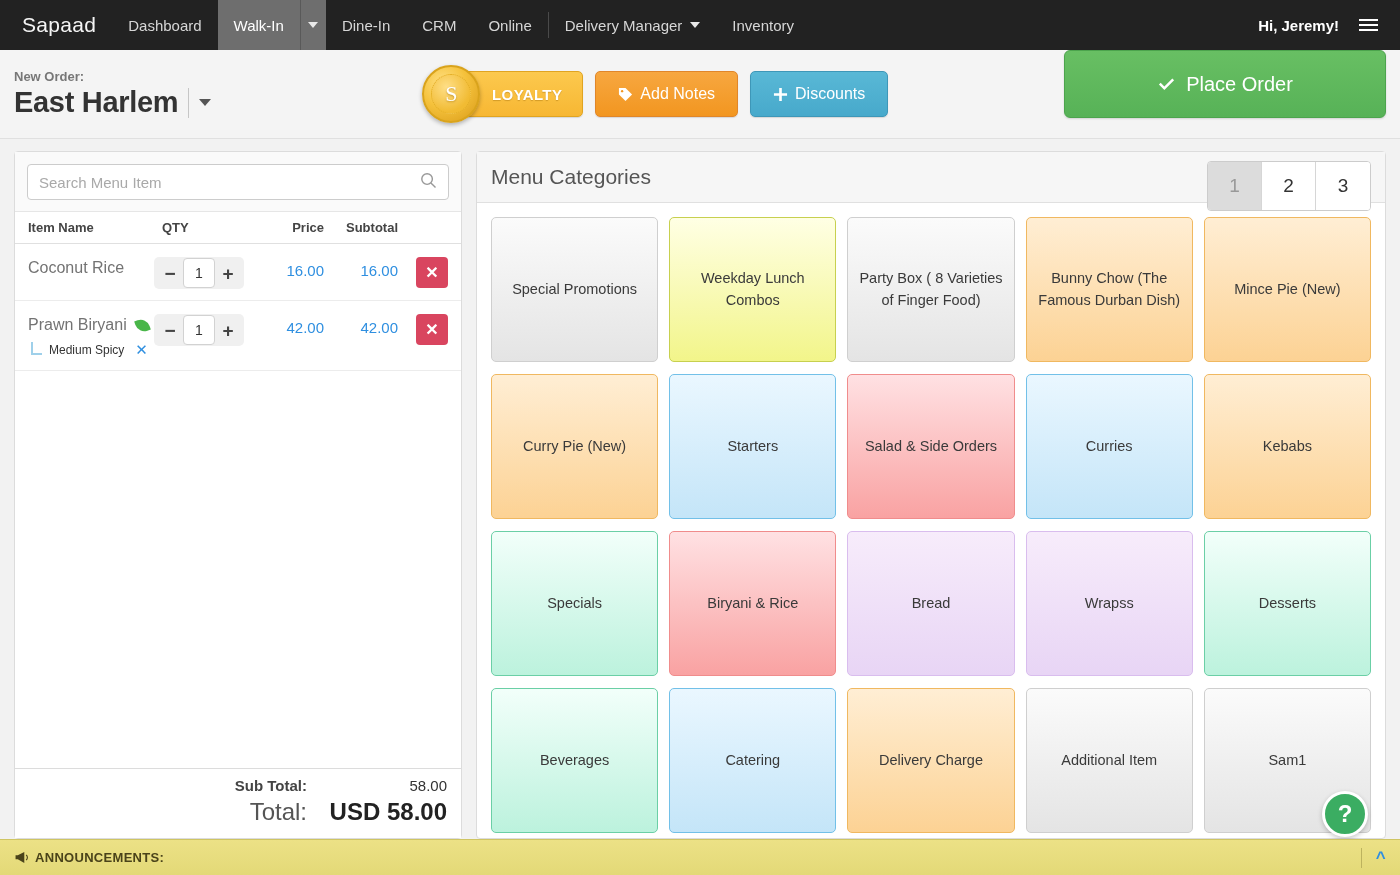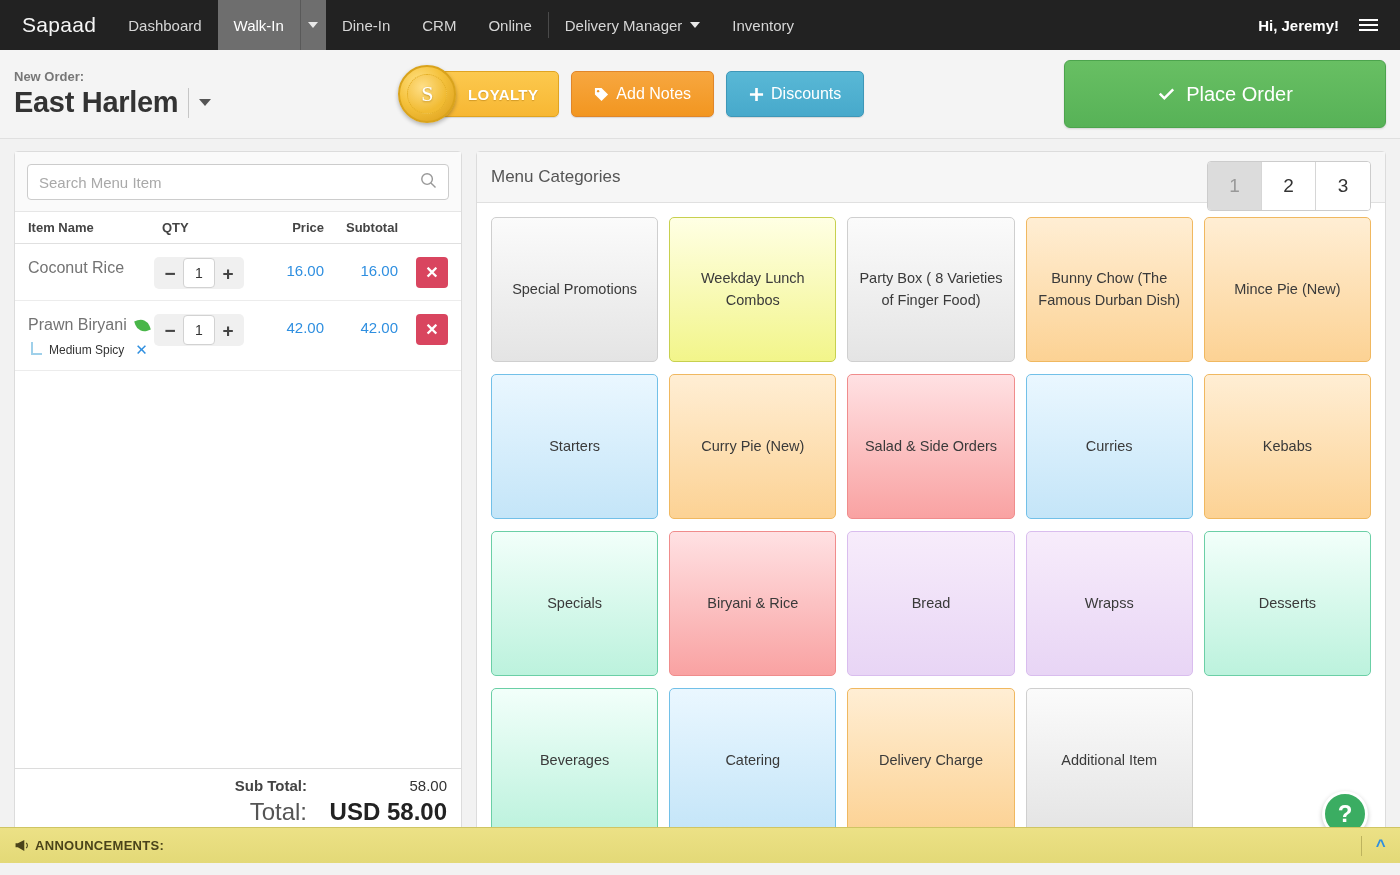--- a/index.html
+++ b/index.html
@@ -37,22 +37,22 @@
   .nav-right {
     margin-left: auto; display: flex; align-items: center;
     padding-right: 18px; gap: 16px;
   }
   .nav-greeting { color: #fff; font-size: 15px; font-weight: bold; }
   .hamburger { display: flex; flex-direction: column; gap: 3px; cursor: pointer; padding: 4px; }
   .hamburger span { display: block; width: 19px; height: 2px; background: #fff; }
 
   
   .order-header {
-    height: 89px; background: #f4f4f4; display: flex; align-items: center;
-    padding: 0 14px; border-bottom: 1px solid #e0e0e0;
+    height: 89px; background: #f4f4f4; display: flex; 
+    padding: 0 14px; border-bottom: 1px solid #e0e0e0; gap: 24px;
   }
   .order-title-wrap { display: flex; flex-direction: column; justify-content: center; }
   .order-new-label { font-size: 13px; color: #777; margin-bottom: 2px; font-weight: bold; }
   .order-loc-row { display: flex; align-items: center; gap: 10px; }
   .order-loc { font-size: 29px; font-weight: bold; color: #333; letter-spacing: -.3px; }
   .order-loc-div { width: 1px; height: 30px; background: #c6c6c6; }
   .order-loc-caret {
     width: 0; height: 0; border-left: 6px solid transparent;
     border-right: 6px solid transparent; border-top: 7px solid #555; cursor: pointer;
   }
@@ -189,21 +189,21 @@
 
   
   .menu-panel {
     flex: 1; background: #fff; border: 1px solid #dcdcdc; border-radius: 4px;
     display: flex; flex-direction: column;
   }
   .menu-head {
     height: 52px; background: #f6f6f6; border-bottom: 1px solid #e0e0e0;
     display: flex; align-items: center; padding: 0 14px; position: relative;
   }
-  .menu-head-title { font-size: 17px; color: #555; }
+  .menu-head-title { font-size: 21px; color: #555; }
   .pager { margin-left: auto; display: flex; align-items: stretch; height: 50px;
     border: 1px solid #ccc; border-radius: 4px; overflow: hidden; background: #fff;
     position: relative; top: 9px; }
   .pager-btn {
     width: 54px; display: flex; align-items: center; justify-content: center;
     font-size: 19px; color: #333; cursor: pointer; border-right: 1px solid #d6d6d6;
     background: #fff;
   }
   .pager-btn:last-child { border-right: 0; }
   .pager-btn.active { background: #dcdcdc; color: #999; }
@@ -220,21 +220,21 @@
   .t-gray   { background: linear-gradient(180deg,#fbfbfb 0%,#e4e4e4 100%); border: 1px solid #cfcfcf; }
   .t-yellow { background: linear-gradient(180deg,#ffffe4 0%,#f2f58a 100%); border: 1px solid #c7d04f; }
   .t-orange { background: linear-gradient(180deg,#ffeed4 0%,#fcd294 100%); border: 1px solid #f0b860; }
   .t-blue   { background: linear-gradient(180deg,#eaf7ff 0%,#c4e5f8 100%); border: 1px solid #72c0e8; }
   .t-red    { background: linear-gradient(180deg,#ffe1e3 0%,#f9a2a2 100%); border: 1px solid #f08c8c; }
   .t-mint   { background: linear-gradient(180deg,#f2fffa 0%,#bcf2dd 100%); border: 1px solid #6bcfa6; }
   .t-purple { background: linear-gradient(180deg,#f7ecfb 0%,#e8d5f5 100%); border: 1px solid #d9bdee; }
 
   
   .announce {
-    position: absolute; left: 0; bottom: 12px; width: 1400px; height: 36px;
+    position: absolute; left: 0; bottom: 0; width: 1400px; height: 36px;
     background: linear-gradient(180deg,#ece186 0%,#e3d977 100%);
     border-top: 1px solid #cfc563; display: flex; align-items: center;
     padding: 16px 14px; color: #4a431a; font-size: 13px; font-weight: bold;
     letter-spacing: .3px;
   }
   .announce-right { margin-left: auto; display: flex; align-items: center; gap: 14px; }
   .ann-divider { width: 1px; height: 20px; background: #bdb35e; }
   .chev-up { color: #2f8fe0; font-size: 17px; cursor: pointer; font-weight: bold; }
 
   .help-btn {
@@ -412,36 +412,37 @@
         </div>
       </div>
 
       <div class="tiles">
         <div class="tile t-gray">Special Promotions</div>
         <div class="tile t-yellow">Weekday Lunch Combos</div>
         <div class="tile t-gray">Party Box ( 8 Varieties of Finger Food)</div>
         <div class="tile t-orange">Bunny Chow (The Famous Durban Dish)</div>
         <div class="tile t-orange">Mince Pie (New)</div>
 
+        <div class="tile t-orange">Curry Pie (New)</div>
         <div class="tile t-blue">Starters</div>
-        <div class="tile t-orange">Curry Pie (New)</div>
         <div class="tile t-red">Salad &amp; Side Orders</div>
         <div class="tile t-blue">Curries</div>
         <div class="tile t-orange">Kebabs</div>
 
         <div class="tile t-mint">Specials</div>
         <div class="tile t-red">Biryani &amp; Rice</div>
         <div class="tile t-purple">Bread</div>
         <div class="tile t-purple">Wrapss</div>
         <div class="tile t-mint">Desserts</div>
 
         <div class="tile t-mint">Beverages</div>
         <div class="tile t-blue">Catering</div>
         <div class="tile t-orange">Delivery Charge</div>
         <div class="tile t-gray">Additional Item</div>
+        <div class="tile t-gray">Sam1</div>
       </div>
     </div>
   </div>
 
   <div class="help-btn">?</div>
 
   <div class="announce">
     <svg width="15" height="13" viewBox="0 0 16 14" style="margin-right:6px">
       <path d="M11 1 4 4.6H1.6v4.4H4L11 13z" fill="#4a431a"></path>
       <path d="M13 4.2a3.6 3.6 0 0 1 0 5.6" fill="none" stroke="#4a431a" stroke-width="1.2"></path>

